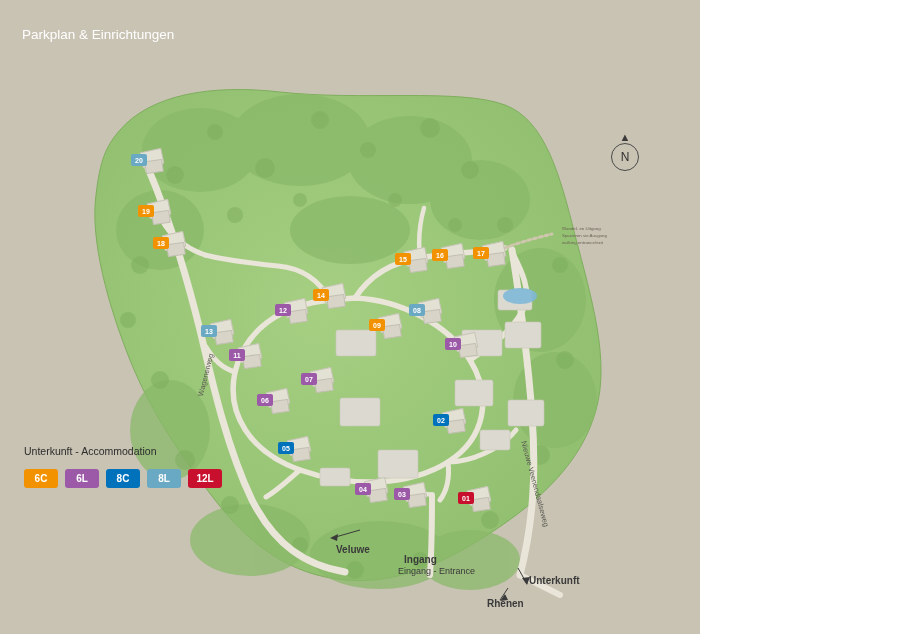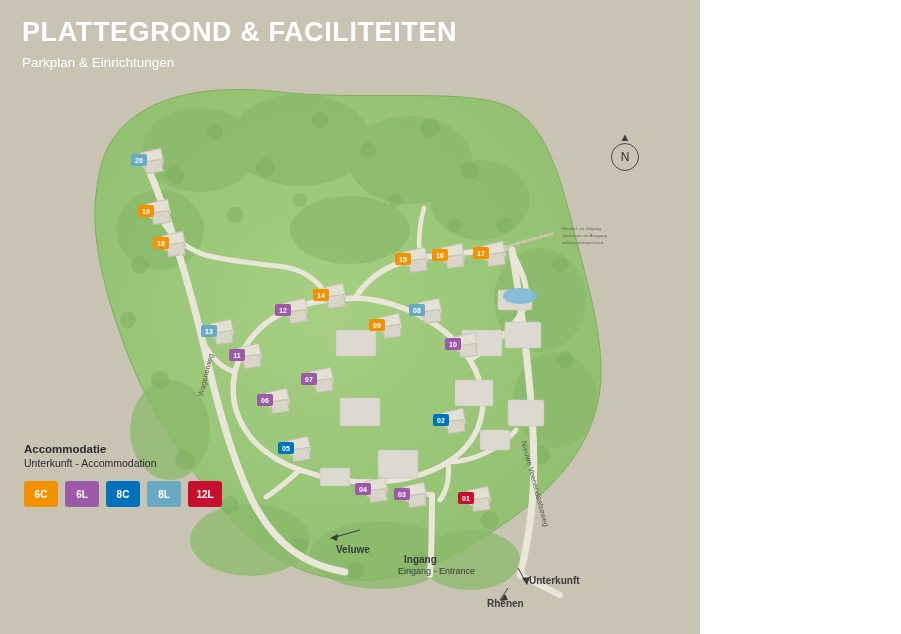--- a/index.html
+++ b/index.html
@@ -32,21 +32,21 @@
     margin:2px auto 0;display:flex;align-items:center;justify-content:center;
     font-size:12px;color:#2d2d2d;background:rgba(255,255,255,0.0);
   }
 
   
   #legend{position:absolute;left:24px;top:443px;z-index:35;color:#2b2b2b;}
   #legend .l-title{font-size:11.5px;font-weight:bold;}
   #legend .l-sub{font-size:10.5px;margin-top:2px;}
   #legend .chips{display:flex;gap:7px;margin-top:12px;}
   #legend .chip{
-    width:34px;height:26px;border-radius:3px;color:#fff;font-size:10px;
+    width:34px;height:19px;border-radius:3px;color:#fff;font-size:10px;
     display:flex;align-items:center;justify-content:center;font-weight:bold;
   }
 
   
   .map-label{position:absolute;font-size:9px;color:#3a3a3a;z-index:32;white-space:nowrap;}
   .map-label.bold{font-weight:bold;font-size:10px;}
   .road-label{position:absolute;font-size:7.5px;color:#5a5a52;z-index:32;white-space:nowrap;}
   .tiny-note{position:absolute;font-size:4.4px;color:#6b6256;z-index:32;line-height:1.35;white-space:nowrap;}
 
   
@@ -161,31 +161,29 @@
       <rect x="498" y="290" width="34" height="20" rx="2"></rect>
       <rect x="508" y="400" width="36" height="26" rx="2"></rect>
       <rect x="480" y="430" width="30" height="20" rx="2"></rect>
       <rect x="320" y="468" width="30" height="18" rx="2"></rect>
     </g>
 
     <ellipse cx="520" cy="296" rx="17" ry="8" fill="#7fb8d6" opacity="0.9"></ellipse>
   </svg>
 
   <div id="title-block">
-    <div id="main-title">PLATTEGROND &amp; FACILITEITEN</div>
     <div id="sub-title-1">Parkplan &amp; Einrichtungen</div>
   </div>
 
   <div id="compass">
     <div class="needle">▲</div>
     <div class="ring">N</div>
   </div>
 
   <div id="legend">
-    <div class="l-title">Accommodatie</div>
     <div class="l-sub">Unterkunft - Accommodation</div>
     <div class="chips">
       <div class="chip" style="background: rgb(243, 146, 0);">6C</div>
       <div class="chip" style="background: rgb(155, 89, 168);">6L</div>
       <div class="chip" style="background: rgb(0, 114, 188);">8C</div>
       <div class="chip" style="background: rgb(106, 169, 196);">8L</div>
       <div class="chip" style="background: rgb(200, 16, 46);">12L</div>
     </div>
   </div>
 

